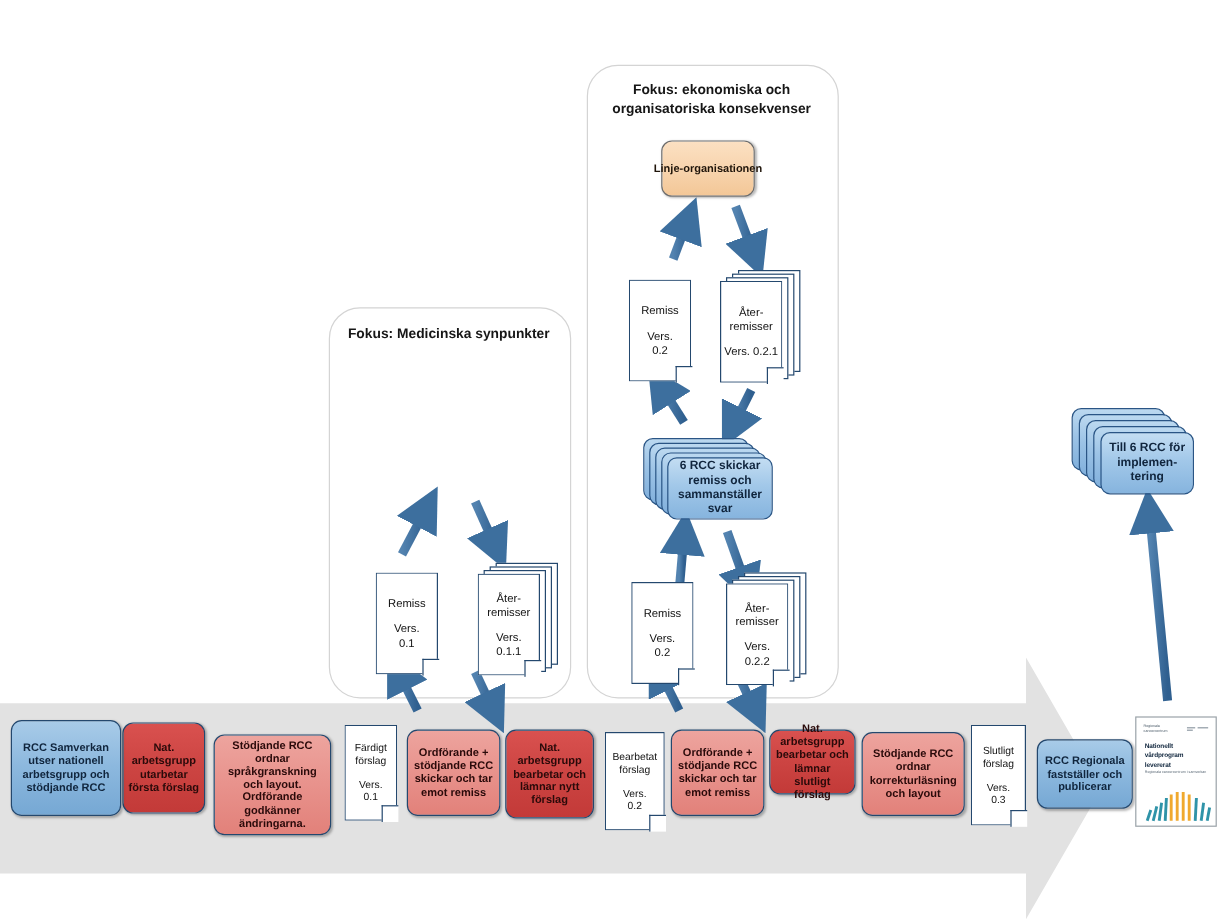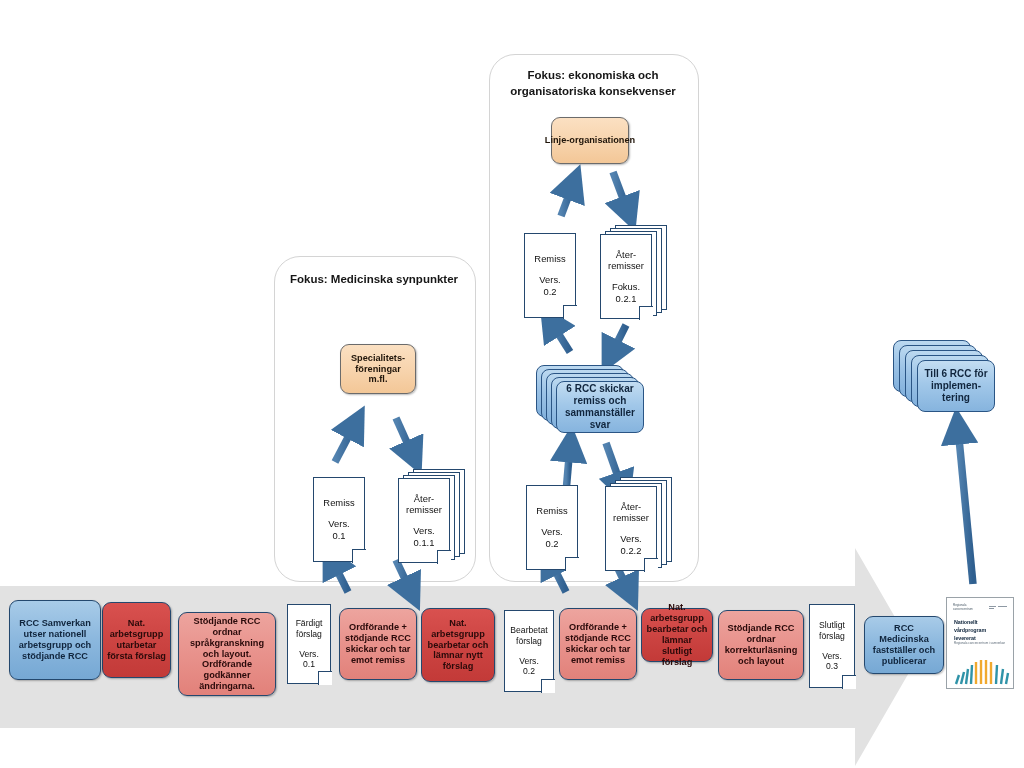--- a/index.html
+++ b/index.html
@@ -136,21 +136,21 @@
   </div>
 
   <div class="docwrap" style="left:600px;top:225px;width:72px;height:93px;">
     <div class="docsheet" style="left:15px;top:0;width:52px;height:85px;"></div>
     <div class="docsheet" style="left:10px;top:3px;width:52px;height:85px;"></div>
     <div class="docsheet" style="left:5px;top:6px;width:52px;height:85px;"></div>
     <div class="doc" style="left:0;top:9px;width:52px;height:85px;">
       <span class="l1">Åter-</span>
       <span class="l1">remisser</span>
       <span class="gap"></span>
-      <span>Fokus. 0.2.1</span>
+      <span>Vers. 0.2.1</span>
     </div>
     <div class="docfold" style="left:39px;top:81px;"></div>
   </div>
 
   <div class="stack" style="left:536px;top:365px;width:110px;height:72px;">
     <div class="layer" style="left:0;top:0;width:88px;height:52px;"></div>
     <div class="layer" style="left:5px;top:4px;width:88px;height:52px;"></div>
     <div class="layer" style="left:10px;top:8px;width:88px;height:52px;"></div>
     <div class="layer" style="left:15px;top:12px;width:88px;height:52px;"></div>
     <div class="front" style="left:20px;top:16px;width:88px;height:52px;flex-direction:column;">
@@ -178,25 +178,20 @@
     <div class="doc" style="left:0;top:9px;width:52px;height:85px;">
       <span class="l1">Åter-</span>
       <span class="l1">remisser</span>
       <span class="gap"></span>
       <span>Vers.</span>
       <span>0.2.2</span>
     </div>
     <div class="docfold" style="left:39px;top:81px;"></div>
   </div>
 
-  <div class="node pbox peach" style="left:340px;top:344px;width:76px;height:50px;flex-direction:column;">
-    <span>Specialitets-</span>
-    <span>föreningar</span>
-    <span>m.fl.</span>
-  </div>
 
   <div class="docwrap" style="left:313px;top:477px;width:52px;height:85px;">
     <div class="doc" style="left:0;top:0;width:52px;height:85px;">
       <span class="l1">Remiss</span>
       <span class="gap"></span>
       <span>Vers.</span>
       <span>0.1</span>
     </div>
     <div class="docfold" style="left:39px;top:72px;"></div>
   </div>
@@ -269,21 +264,21 @@
     <div class="doc" style="left:0;top:0;width:46px;height:84px;font-size:8.6px;">
       <span class="l1">Slutligt</span>
       <span class="l1">förslag</span>
       <span class="gap"></span>
       <span>Vers.</span>
       <span>0.3</span>
     </div>
     <div class="docfold" style="left:33px;top:71px;"></div>
   </div>
 
-  <div class="node pbox blue" style="left:864px;top:616px;width:80px;height:58px;">RCC Medicinska fastställer och publicerar</div>
+  <div class="node pbox blue" style="left:864px;top:616px;width:80px;height:58px;">RCC Regionala fastställer och publicerar</div>
 
   <div class="brochure" style="left:946px;top:597px;width:66px;height:90px;">
     <div class="br-logo">
       <span>Regionala</span><br>
       <span>cancercentrum</span>
     </div>
     <svg class="br-logo2" viewBox="0 0 18 5">
       <rect x="0" y="1" width="7" height="1" fill="#8e99a4"></rect>
       <rect x="9" y="1" width="9" height="1" fill="#8e99a4"></rect>
       <rect x="0" y="3" width="5" height="1" fill="#8e99a4"></rect>

